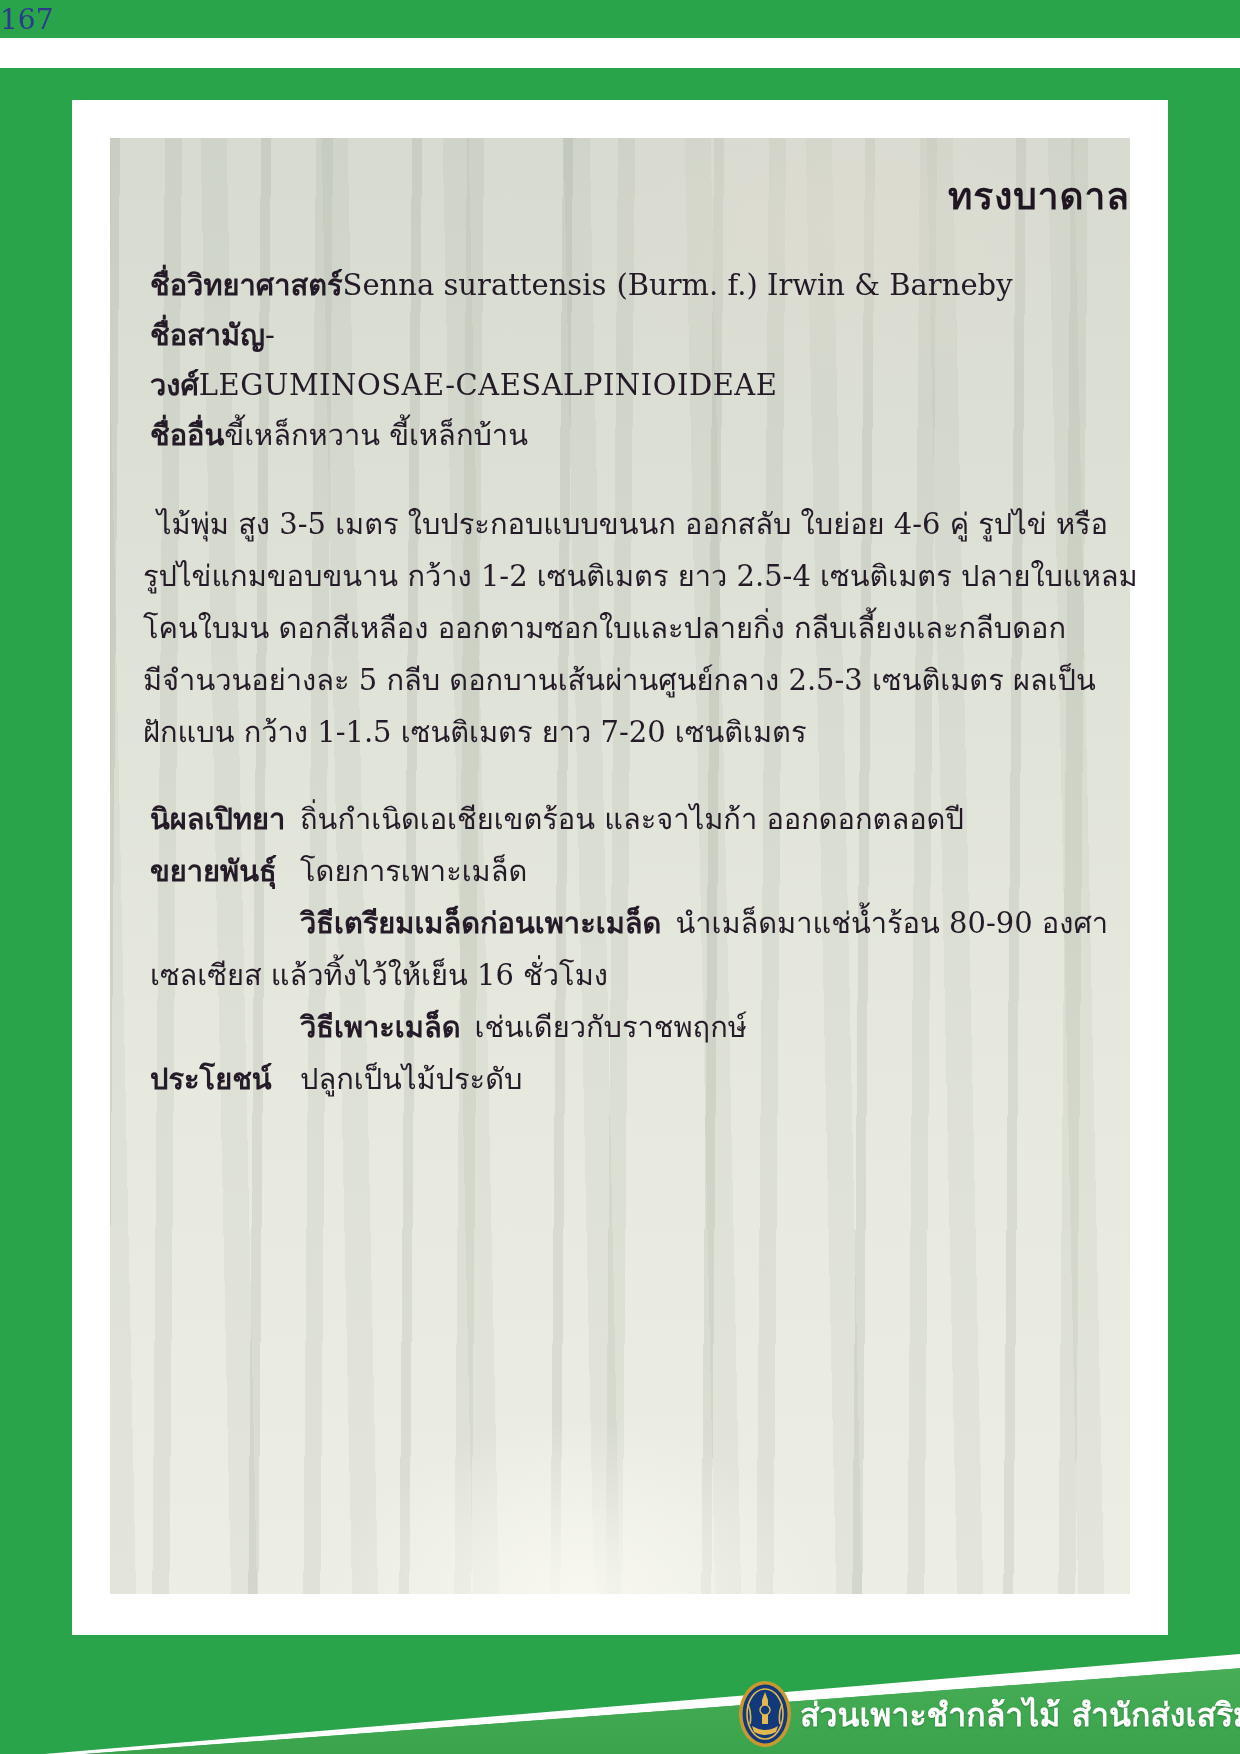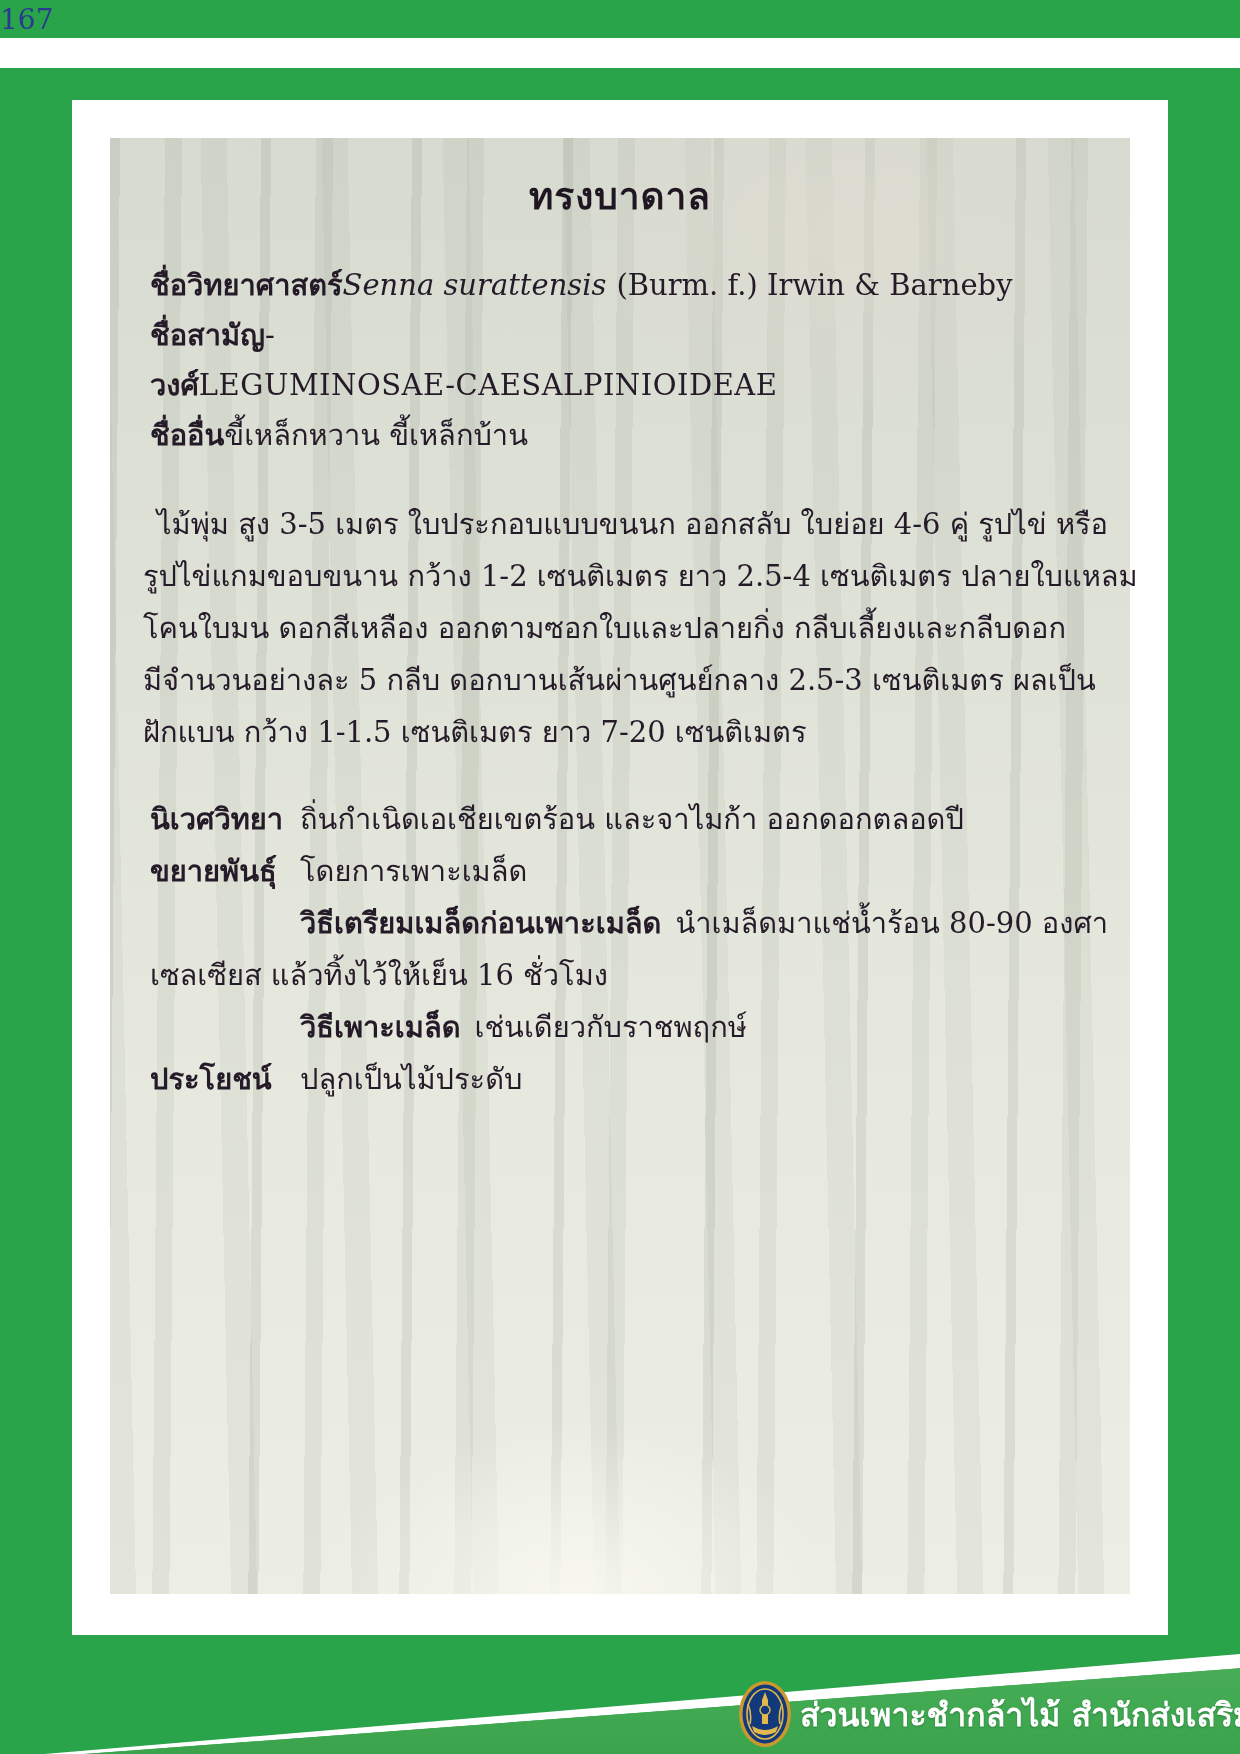--- a/index.html
+++ b/index.html
@@ -24,28 +24,28 @@
     position:absolute;left:38px;right:38px;top:38px;bottom:41px;
     background:
       radial-gradient(ellipse 32% 16% at 46% 100%, rgba(248,248,240,0.95), rgba(248,248,240,0) 75%),
       radial-gradient(ellipse 45% 20% at 72% 6%, rgba(226,220,210,0.55), rgba(226,220,210,0) 65%),
       repeating-linear-gradient(90.5deg, rgba(150,158,144,0.20) 0 10px, rgba(224,228,218,0.06) 10px 55px, rgba(160,168,152,0.17) 55px 72px, rgba(228,230,222,0.05) 72px 151px),
       repeating-linear-gradient(88.8deg, rgba(138,148,132,0.10) 0 26px, rgba(255,255,255,0) 26px 121px),
       linear-gradient(180deg,#d6dacf 0%,#dfe2d7 35%,#e7e9de 65%,#edeee4 100%);
   }
 
   .title{
-    position:absolute;top:28px;left:0;width:100%;text-align:center;
+    position:absolute;top:28px;left:0;width:100%;text-align:right;
     font-size:37px;font-weight:bold;letter-spacing:1px;color:#1f1622;
   }
 
   .fields{position:absolute;top:122px;left:40px;right:24px;font-size:29px;}
   .field-row{height:50px;line-height:50px;white-space:nowrap;}
   .field-label{font-weight:bold;}
-  .sci-name{font-style:italic;margin-right:10px;margin-top:33px;}
+  .sci-name{margin-right:10px;margin-top:33px;}
   .family-value{letter-spacing:0.5px;}
 
   .description{position:absolute;top:360px;left:33px;right:22px;font-size:29px;line-height:52px;}
   .desc-line{white-space:nowrap;}
   .desc-line.first{text-indent:14px;}
 
   .info{position:absolute;top:655px;left:40px;right:22px;font-size:29px;}
   .info-row{height:52px;line-height:52px;white-space:nowrap;}
   .info-label{display:inline-block;width:150px;font-weight:bold;}
   .info-row.indent{padding-left:150px;}
@@ -98,21 +98,21 @@
     <div class="description">
       <div class="desc-line first">ไม้พุ่ม สูง 3-5 เมตร ใบประกอบแบบขนนก ออกสลับ ใบย่อย 4-6 คู่ รูปไข่ หรือ</div>
       <div class="desc-line">รูปไข่แกมขอบขนาน กว้าง 1-2 เซนติเมตร ยาว 2.5-4 เซนติเมตร ปลายใบแหลม</div>
       <div class="desc-line">โคนใบมน ดอกสีเหลือง ออกตามซอกใบและปลายกิ่ง กลีบเลี้ยงและกลีบดอก</div>
       <div class="desc-line">มีจำนวนอย่างละ 5 กลีบ ดอกบานเส้นผ่านศูนย์กลาง 2.5-3 เซนติเมตร ผลเป็น</div>
       <div class="desc-line">ฝักแบน กว้าง 1-1.5 เซนติเมตร ยาว 7-20 เซนติเมตร</div>
     </div>
 
     <div class="info">
       <div class="info-row">
-        <span class="info-label">นิเวศวิทยา</span><span>ถิ่นกำเนิดเอเชียเขตร้อน และจาไมก้า ออกดอกตลอดปี</span>
+        <span class="info-label">นิผลเปิทยา</span><span>ถิ่นกำเนิดเอเชียเขตร้อน และจาไมก้า ออกดอกตลอดปี</span>
       </div>
       <div class="info-row">
         <span class="info-label">ขยายพันธุ์</span><span>โดยการเพาะเมล็ด</span>
       </div>
       <div class="info-row indent">
         <span class="method-label">วิธีเตรียมเมล็ดก่อนเพาะเมล็ด</span><span>นำเมล็ดมาแช่น้ำร้อน 80-90 องศา</span>
       </div>
       <div class="info-row">
         <span>เซลเซียส แล้วทิ้งไว้ให้เย็น 16 ชั่วโมง</span>
       </div>

